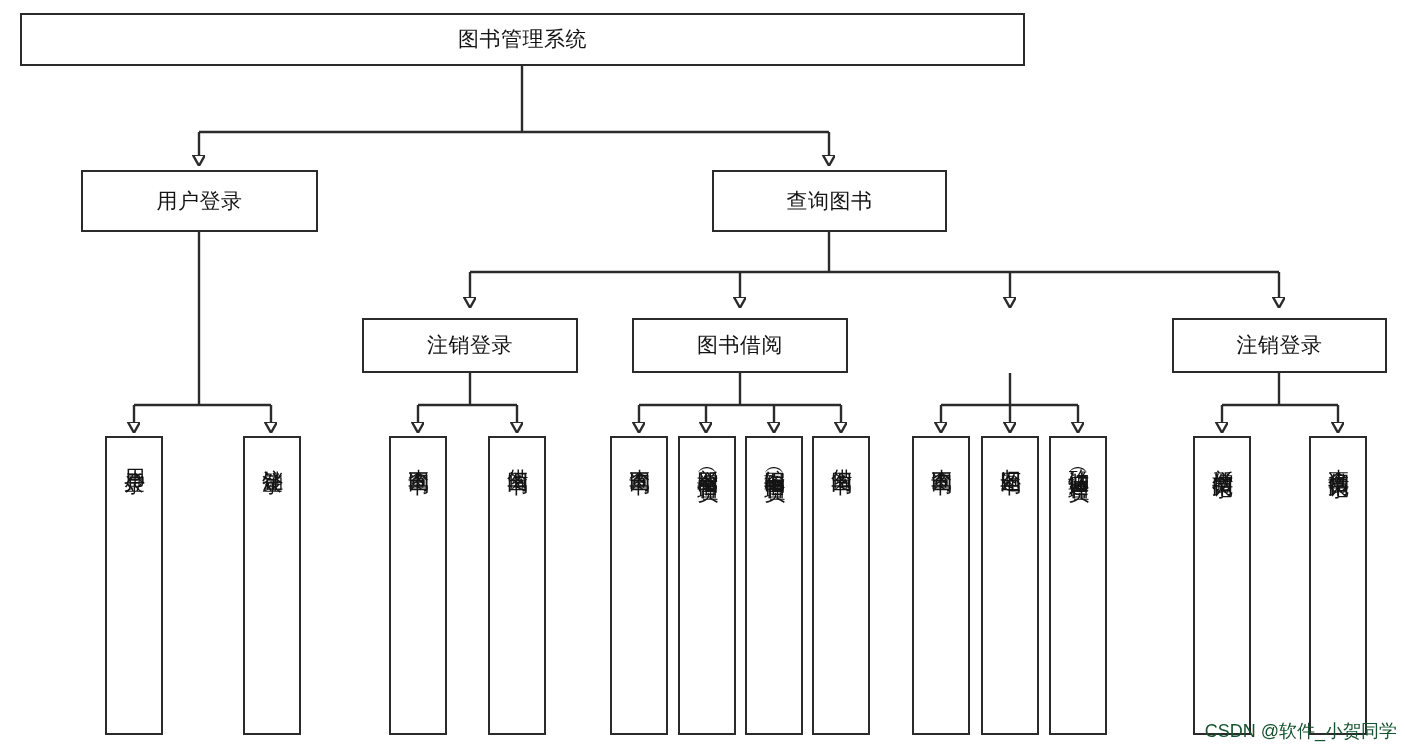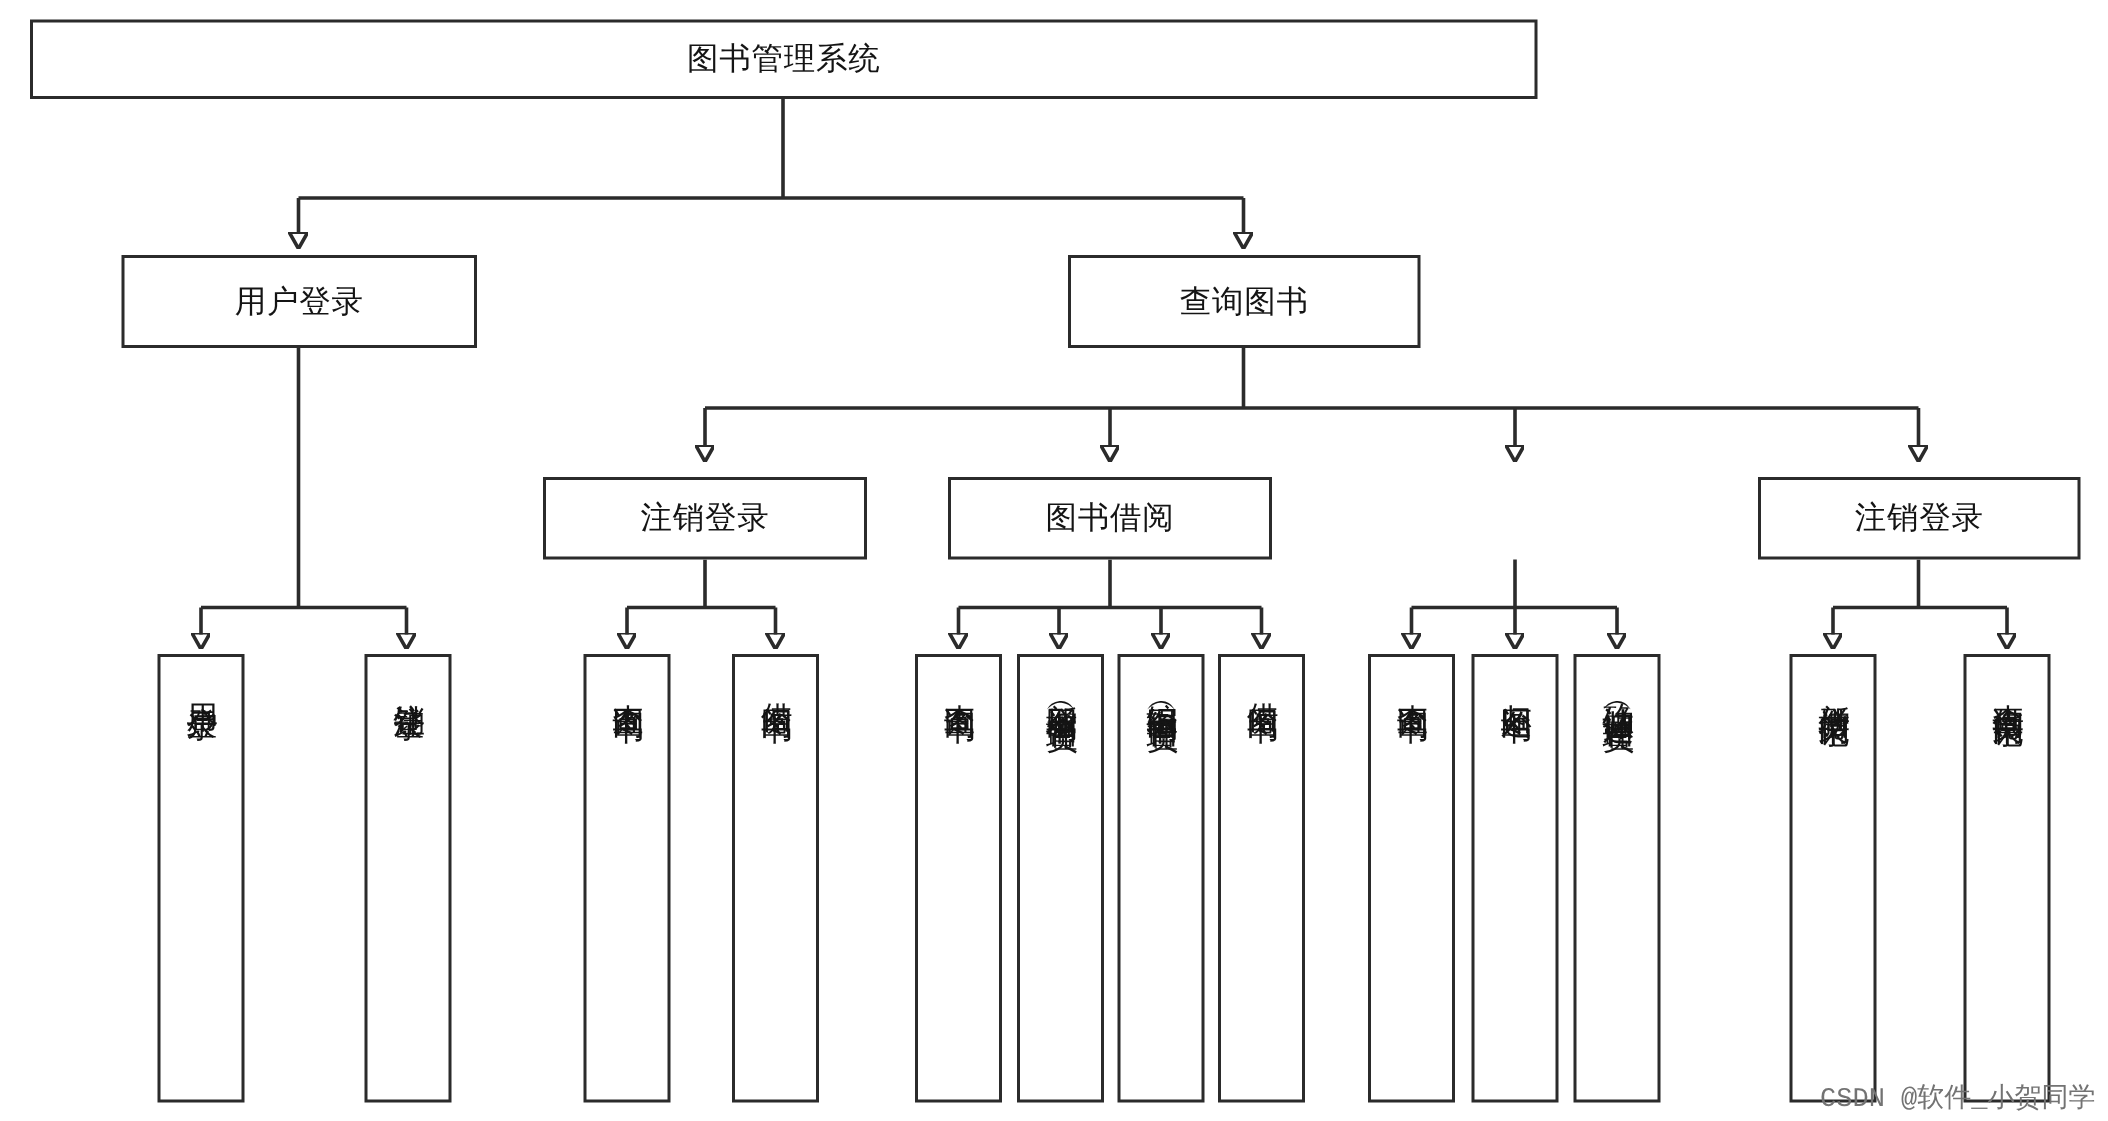--- a/index.html
+++ b/index.html
@@ -72,24 +72,24 @@
     letter-spacing: 2px;
     white-space: nowrap;
     max-height: 280px;
   }
   
   #watermark {
     position: absolute;
     right: 8px;
     bottom: 4px;
     font-size: 18px;
-    color: #737373;
+    color: #14532d;
     white-space: nowrap;
     z-index: 5;
-    font-family: Liberation Mono, monospace;
+    font-family: Liberation Sans, sans-serif;
   }
 </style>
 </head>
 <body>
 
 <div id="canvas">
 
   <svg id="connectors" viewBox="0 0 1405 747" xmlns="http://www.w3.org/2000/svg">
     <defs>
       <marker id="ah" markerWidth="11" markerHeight="13" refX="1.2" refY="6.2" orient="auto" markerUnits="userSpaceOnUse">

